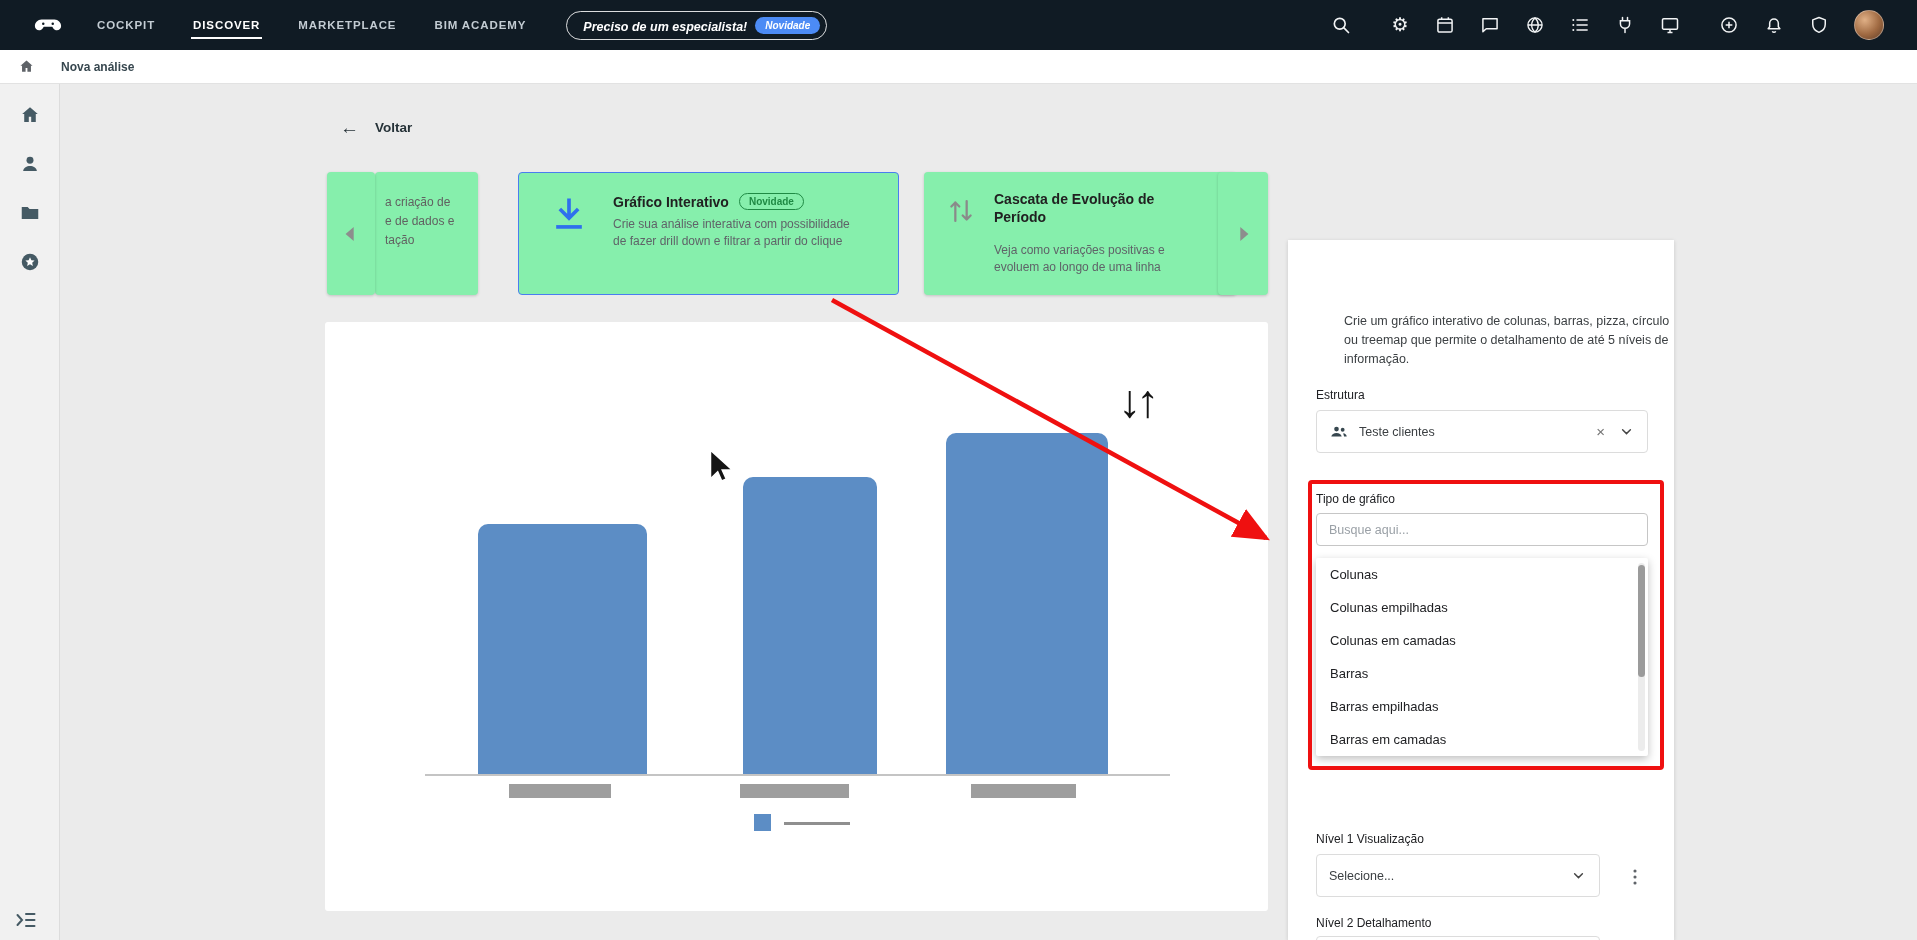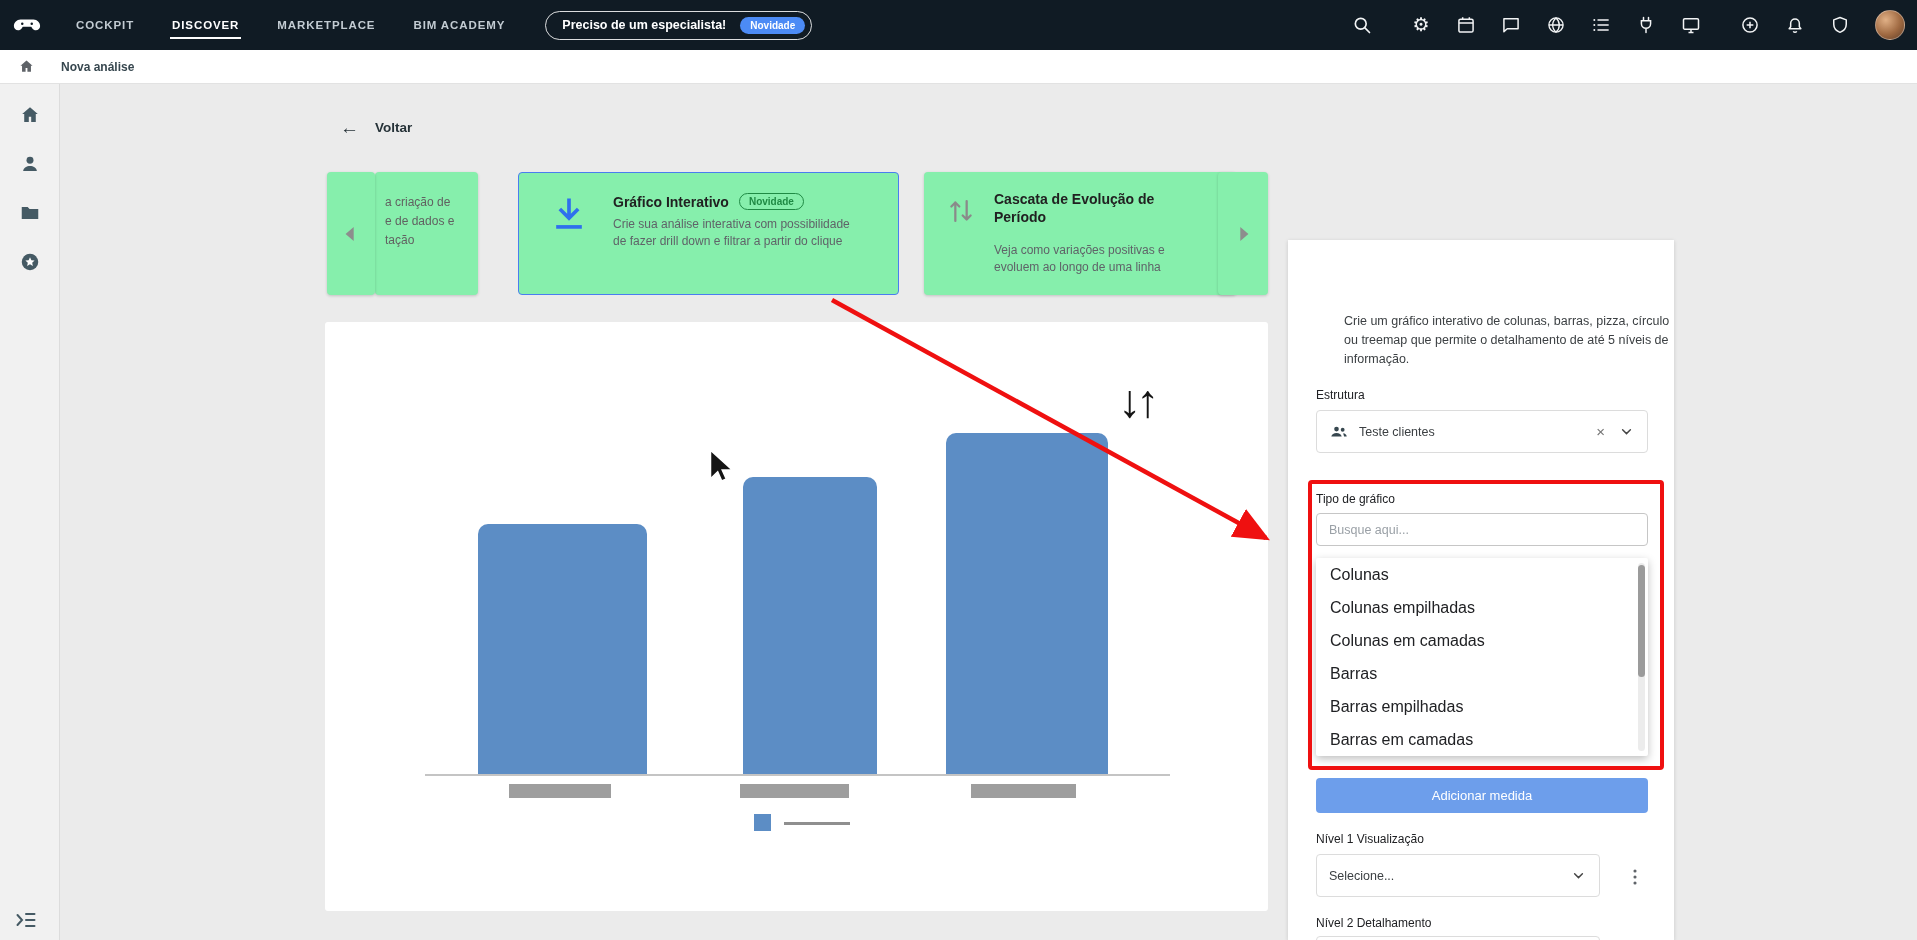--- a/index.html
+++ b/index.html
@@ -1,26 +1,26 @@
 <!DOCTYPE html>
 <html><head>
 <meta charset="utf-8">
 <style>
   * { margin:0; padding:0; box-sizing:border-box; }
   body { font-family:"Liberation Sans", sans-serif; background:#fff; }
   .screen { position:relative; width:1917px; height:940px; background:#ebebeb; overflow:hidden; }
 
   
-  .topbar { position:absolute; top:0; left:0; right:0; height:50px; background:#101b24; display:flex; align-items:center; padding:0 12px; color:#fff; z-index:20; }
+  .topbar { position:absolute; top:0; left:0; right:0; height:50px; background:#101b24; display:flex; align-items:center; padding:0 33px; color:#fff; z-index:20; }
   .logo { width:30px; height:30px; margin-right:34px; color:#fff; }
   .menu { display:flex; gap:38px; align-items:center; margin-right:40px; }
   .menu-item { font-size:11.5px; letter-spacing:.9px; font-weight:700; color:#c3ccd3; cursor:pointer; position:relative; }
   .menu-item.active { color:#fff; }
   .menu-item.active::after { content:""; position:absolute; left:-2px; right:-2px; bottom:-8px; height:2px; background:#fff; }
-  .cta { display:flex; align-items:center; gap:14px; border:1px solid rgba(255,255,255,.85); border-radius:17px; padding:5px 6px 5px 16px; font-size:12.5px; font-weight:700; cursor:pointer; }
+  .cta { display:flex; align-items:flex-end; gap:8px; border:1px solid rgba(255,255,255,.85); border-radius:17px; padding:5px 6px 5px 16px; font-size:12.5px; font-weight:700; cursor:pointer;font-style:italic; }
   .cta-badge { background:#4c8bf5; color:#fff; font-size:10px; font-weight:700; padding:3px 10px; border-radius:10px; }
   .topbar-right { margin-left:auto; display:flex; align-items:center; gap:25px; }
   .tb-icon { width:20px; height:20px; display:flex; align-items:center; justify-content:center; color:#f2f4f5; cursor:pointer; }
   .tb-icon svg { width:20px; height:20px; }
   .tb-icon.glyph { font-size:19px; line-height:20px; }
   .gap-lg { margin-left:14px; }
   .avatar { width:30px; height:30px; border-radius:50%; background:radial-gradient(circle at 35% 32%, #e0b086, #a06a42 55%, #5f3d27); border:1px solid rgba(255,255,255,.35); cursor:pointer; }
 
   
   .breadcrumb { position:absolute; top:50px; left:0; right:0; height:34px; background:#fff; border-bottom:1px solid #e2e2e2; display:flex; align-items:center; padding:0 18px; gap:26px; z-index:15; }
@@ -76,21 +76,21 @@
   .panel-intro { position:absolute; left:28px; top:72px; width:332px; font-size:12.5px; color:#3c4043; line-height:1.5;margin-left:28px; }
   .fld-label { position:absolute; left:28px; font-size:12px; color:#202124; }
   .select { position:absolute; left:28px; height:43px; border:1px solid #dcdcdc; border-radius:4px; background:#fff; display:flex; align-items:center; padding:0 12px; gap:10px; cursor:pointer; }
   .select .val { font-size:12.5px; color:#3c4043; margin-right:auto; }
   .people-ic { width:20px; height:20px; color:#37474f; }
   .clear-x { font-size:15px; color:#757575; cursor:pointer; padding:0 3px; }
   .chev-dn { width:17px; height:17px; color:#444; }
   .search-input { position:absolute; left:28px; top:273px; width:332px; height:33px; border:1px solid #c6c6c6; border-radius:4px; padding:0 12px; font-size:12.5px; color:#3c4043; outline:none; font-family:"Liberation Sans",sans-serif; }
   .search-input::placeholder { color:#9aa0a6; }
   .options-list { position:absolute; left:28px; top:318px; width:332px; height:198px; background:#fff; border-radius:2px; box-shadow:0 3px 9px rgba(0,0,0,.25); }
-  .opt { height:33px; line-height:33px; padding-left:14px; font-size:16px; color:#202124; cursor:pointer; }
+  .opt { height:33px; line-height:33px; padding-left:14px; font-size:13px; color:#202124; cursor:pointer; }
   .scroll-track { position:absolute; right:3px; top:5px; bottom:5px; width:7px; background:#ececec; border-radius:4px; }
   .scroll-thumb { position:absolute; right:3px; top:7px; width:7px; height:112px; background:#9b9b9b; border-radius:4px; cursor:pointer; }
   .add-btn { position:absolute; left:28px; top:538px; width:332px; height:35px; background:#6d9eeb; border:none; border-radius:4px; color:#fff; font-size:13px; font-family:"Liberation Sans",sans-serif; cursor:pointer; }
   .kebab { position:absolute; left:336px; top:626px; width:22px; height:22px; color:#5f6368; cursor:pointer; }
 
   
   .annot { position:absolute; inset:0; z-index:40; pointer-events:none; }
 </style>
 </head>
 <body>
@@ -324,21 +324,20 @@
       <div class="opt">Colunas</div>
       <div class="opt">Colunas empilhadas</div>
       <div class="opt">Colunas em camadas</div>
       <div class="opt">Barras</div>
       <div class="opt">Barras empilhadas</div>
       <div class="opt">Barras em camadas</div>
       <div class="scroll-track"></div>
       <div class="scroll-thumb"></div>
     </div>
 
-    <button class="add-btn">Adicionar medida</button>
 
     <div class="fld-label" style="top:592px;">Nível 1 Visualização</div>
     <div class="select" style="top:614px; width:284px;">
       <span class="val">Selecione...</span>
       <span class="chev-dn">
         <svg viewBox="0 0 24 24" fill="none" stroke="currentColor" stroke-width="2" stroke-linecap="round">
             <path d="M6.5 9.5l5.5 5.5 5.5-5.5"></path>
           </svg>
       </span>
     </div>

